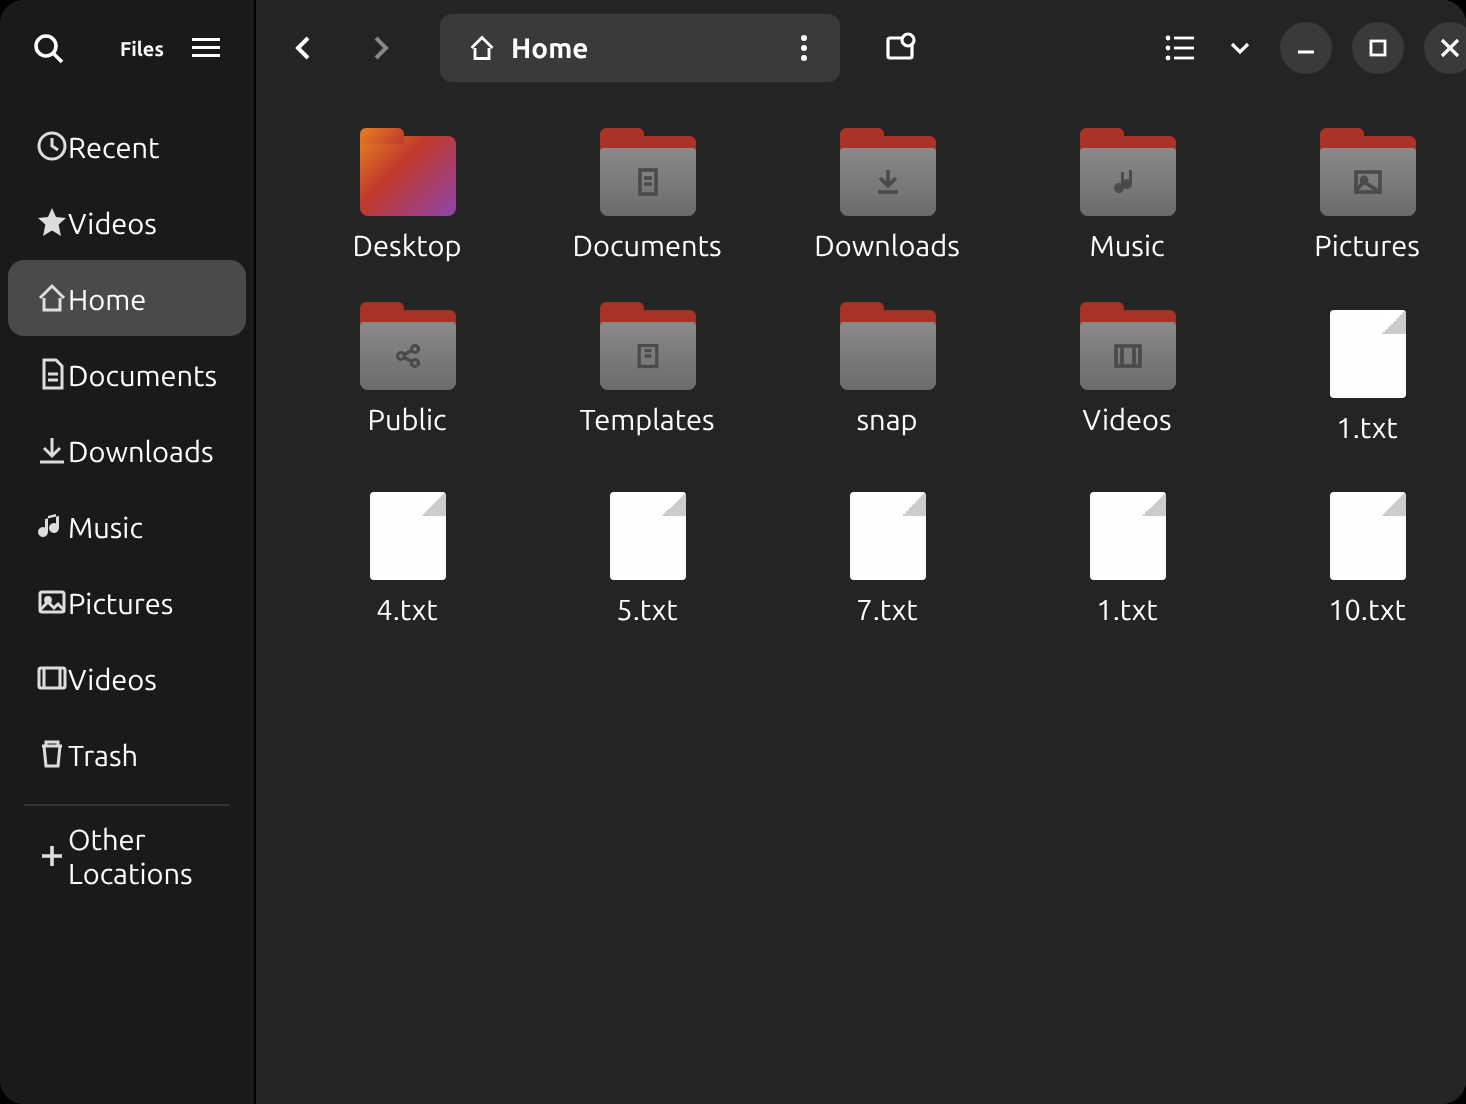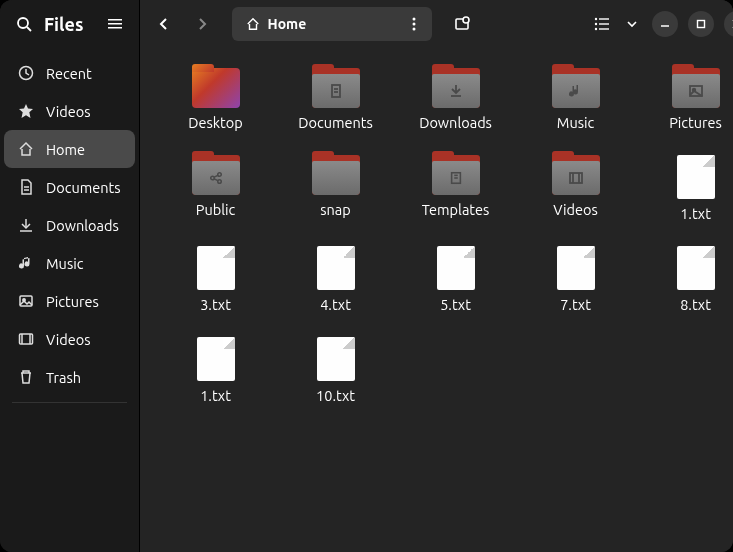--- a/index.html
+++ b/index.html
@@ -43,39 +43,38 @@
       border-radius: 6px;
       display: flex;
       align-items: center;
       justify-content: center;
       cursor: pointer;
     }
     .sidebar-header .title {
       flex: 1;
       text-align: left;
       font-weight: 700;
-      font-size: 18px;
-      margin-left: 4px;
+      font-size: 10px;
+      margin-left: 20px;
     }
     .sidebar-header .menu-btn {
       width: 32px;
       height: 32px;
       display: flex;
       align-items: center;
       justify-content: center;
       cursor: pointer;
     }
     .sidebar-list {
       flex: 1;
       padding: 6px 0;
     }
     .sidebar-item {
       display: flex;
       align-items: center;
-      gap: 12px;
       padding: 8px 18px;
       cursor: pointer;
       height: 38px;
     }
     .sidebar-item.active {
       background: #4a4a4a;
       border-radius: 8px;
       margin: 0 4px;
       padding: 8px 14px;
     }
@@ -365,20 +364,29 @@
           <span class="icon">
             <svg width="16" height="16" viewBox="0 0 16 16" fill="none" stroke="#ddd" stroke-width="1.5">
               <path d="M3 4h10"></path>
               <path d="M5 4V2h6v2"></path>
               <path d="M4 4l1 10h6l1-10"></path>
             </svg>
           </span>
           <span class="label">Trash</span>
         </div>
         <div class="sidebar-divider"></div>
+        <div class="sidebar-item">
+          <span class="icon">
+            <svg width="16" height="16" viewBox="0 0 16 16" stroke="#ddd" stroke-width="1.8">
+              <line x1="8" y1="3" x2="8" y2="13"></line>
+              <line x1="3" y1="8" x2="13" y2="8"></line>
+            </svg>
+          </span>
+          <span class="label">Other Locations</span>
+        </div>
       </div>
   </div>
 
   <div class="main">
     <div class="titlebar">
       <div class="tb-btn">
         <span>
           <svg width="12" height="14" viewBox="0 0 12 14" fill="none" stroke="#fff" stroke-width="2">
               <polyline points="8,2 3,7 8,12"></polyline>
             </svg>
@@ -540,75 +548,67 @@
                   <line x1="6" y1="9" x2="10" y2="11"></line>
                 </svg>
               </div>
             </div>
             <span class="label">Public</span>
           </div>
           <div class="item">
             <div class="folder-icon">
               <div class="folder-tab"></div>
               <div class="folder-back"></div>
-              <div class="folder-front"></div>
-            </div>
-            <span class="label">snap</span>
-          </div>
-          <div class="item">
-            <div class="folder-icon">
-              <div class="folder-tab"></div>
-              <div class="folder-back"></div>
               <div class="folder-front">
                 <svg width="14" height="14" viewBox="0 0 16 16" fill="none" stroke="#4a4a4a" stroke-width="1.8">
                   <rect x="3" y="2" width="10" height="12"></rect>
                   <line x1="6" y1="5" x2="10" y2="5"></line>
                   <line x1="6" y1="8" x2="10" y2="8"></line>
                 </svg>
               </div>
             </div>
             <span class="label">Templates</span>
           </div>
           <div class="item">
             <div class="folder-icon">
               <div class="folder-tab"></div>
               <div class="folder-back"></div>
+              <div class="folder-front"></div>
+            </div>
+            <span class="label">snap</span>
+          </div>
+          <div class="item">
+            <div class="folder-icon">
+              <div class="folder-tab"></div>
+              <div class="folder-back"></div>
               <div class="folder-front">
                 <svg width="16" height="16" viewBox="0 0 16 16" fill="none" stroke="#4a4a4a" stroke-width="1.8">
                   <rect x="2" y="3" width="12" height="10"></rect>
                   <line x1="5" y1="3" x2="5" y2="13"></line>
                   <line x1="11" y1="3" x2="11" y2="13"></line>
                 </svg>
               </div>
             </div>
             <span class="label">Videos</span>
           </div>
           <div class="item">
             <div class="file-icon"></div>
             <span class="label">1.txt</span>
           </div>
           <div class="item">
             <div class="file-icon"></div>
-            <span class="label">3.txt</span>
-          </div>
-          <div class="item">
-            <div class="file-icon"></div>
             <span class="label">4.txt</span>
           </div>
           <div class="item">
             <div class="file-icon"></div>
             <span class="label">5.txt</span>
           </div>
           <div class="item">
             <div class="file-icon"></div>
             <span class="label">7.txt</span>
-          </div>
-          <div class="item">
-            <div class="file-icon"></div>
-            <span class="label">8.txt</span>
           </div>
           <div class="item">
             <div class="file-icon"></div>
             <span class="label">1.txt</span>
           </div>
           <div class="item">
             <div class="file-icon"></div>
             <span class="label">10.txt</span>
           </div>
         </div>

